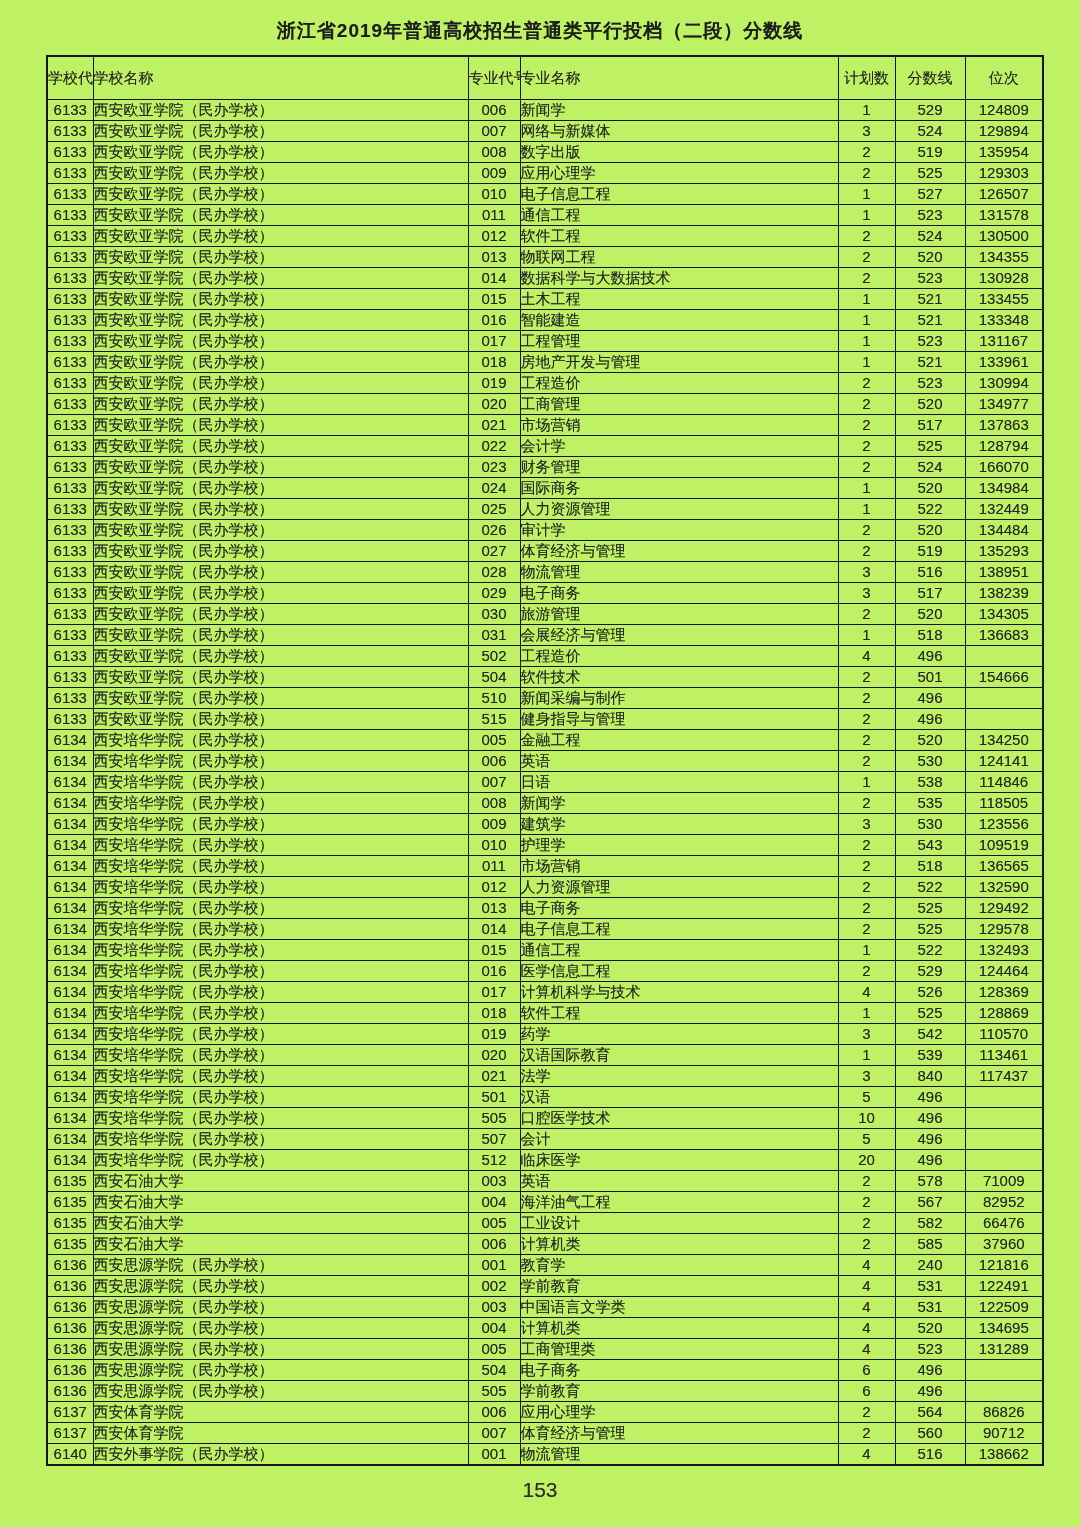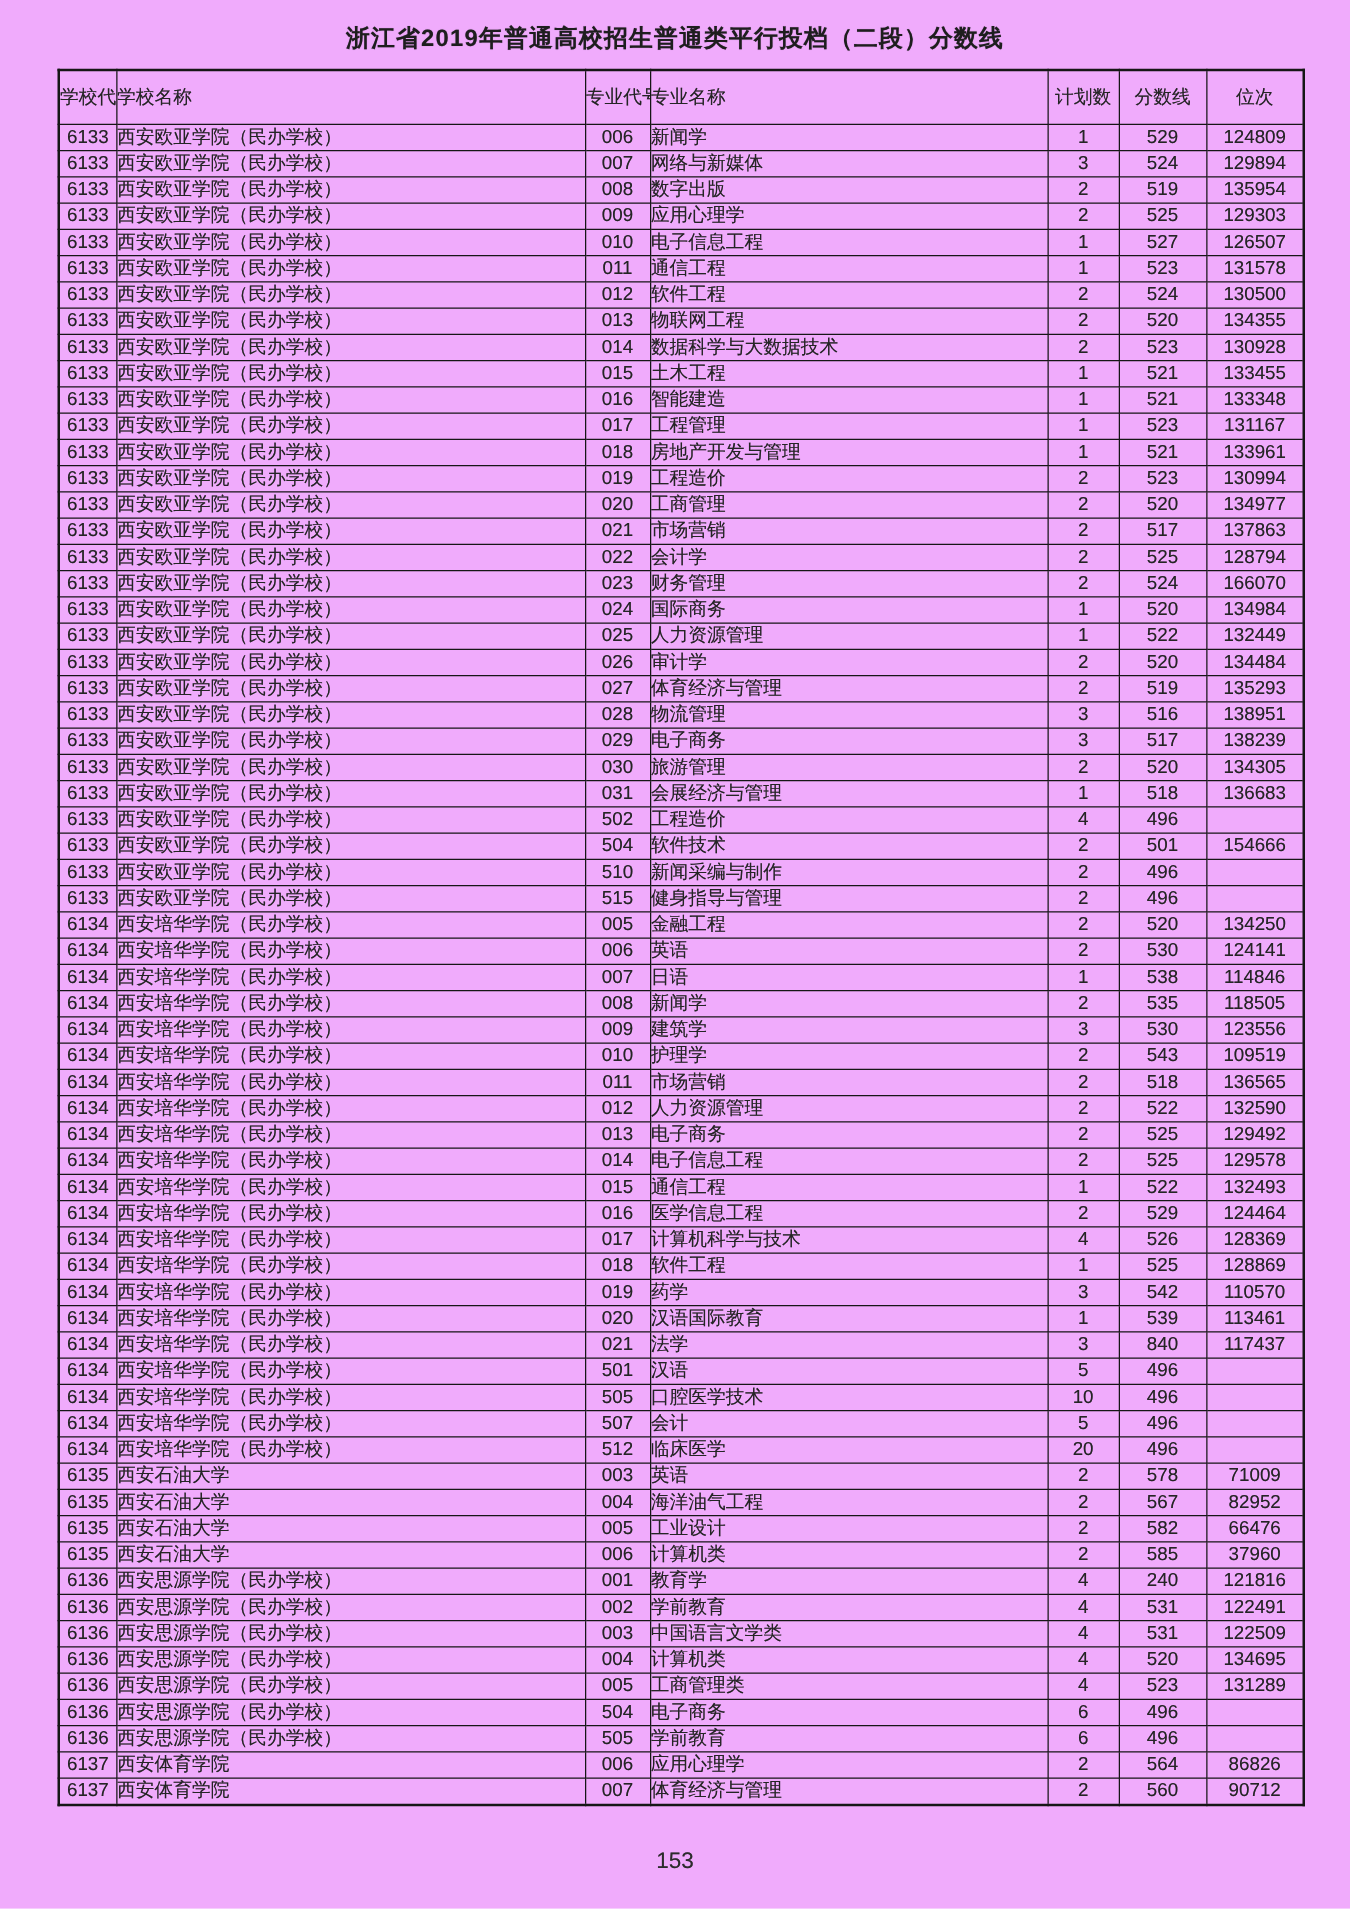--- a/index.html
+++ b/index.html
@@ -4,21 +4,21 @@
 <style>
   html, body {
     margin: 0;
     padding: 0;
     background: #ffffff;
   }
   .page {
     position: relative;
     width: 1080px;
     height: 1527px;
-    background: #f0abfc;
+    background: #bef264;
     font-family: "Liberation Sans", sans-serif;
     color: #222;
     overflow: hidden;
   }
   .doc-title {
     position: absolute;
     top: 18px;
     left: 0;
     width: 100%;
     text-align: center;
@@ -65,21 +65,21 @@
   }
   th.h-center, td.c-code, td.c-mcode, td.c-plan, td.c-score, td.c-rank {
     text-align: center;
   }
   .page-number {
     position: absolute;
     top: 1478px;
     left: 0;
     width: 100%;
     text-align: center;
-    font-size: 18px;
+    font-size: 21px;
     color: #2c2c2c;
     text-shadow: 0 0 0.5px rgba(0,0,0,0.4);
   }
 </style>
 </head>
 <body>
 
 <div class="page">
 
   <div class="doc-title">浙江省2019年普通高校招生普通类平行投档（二段）分数线</div>
@@ -675,18 +675,27 @@
   </tr>
         <tr>
     <td class="c-code">6137</td>
     <td class="c-name">西安体育学院</td>
     <td class="c-mcode">007</td>
     <td class="c-mname">体育经济与管理</td>
     <td class="c-plan">2</td>
     <td class="c-score">560</td>
     <td class="c-rank">90712</td>
   </tr>
+        <tr>
+    <td class="c-code">6140</td>
+    <td class="c-name">西安外事学院（民办学校）</td>
+    <td class="c-mcode">001</td>
+    <td class="c-mname">物流管理</td>
+    <td class="c-plan">4</td>
+    <td class="c-score">516</td>
+    <td class="c-rank">138662</td>
+  </tr>
       </tbody>
   </table>
 
   <div class="page-number">153</div>
 
 </div>
 
 </body></html>

